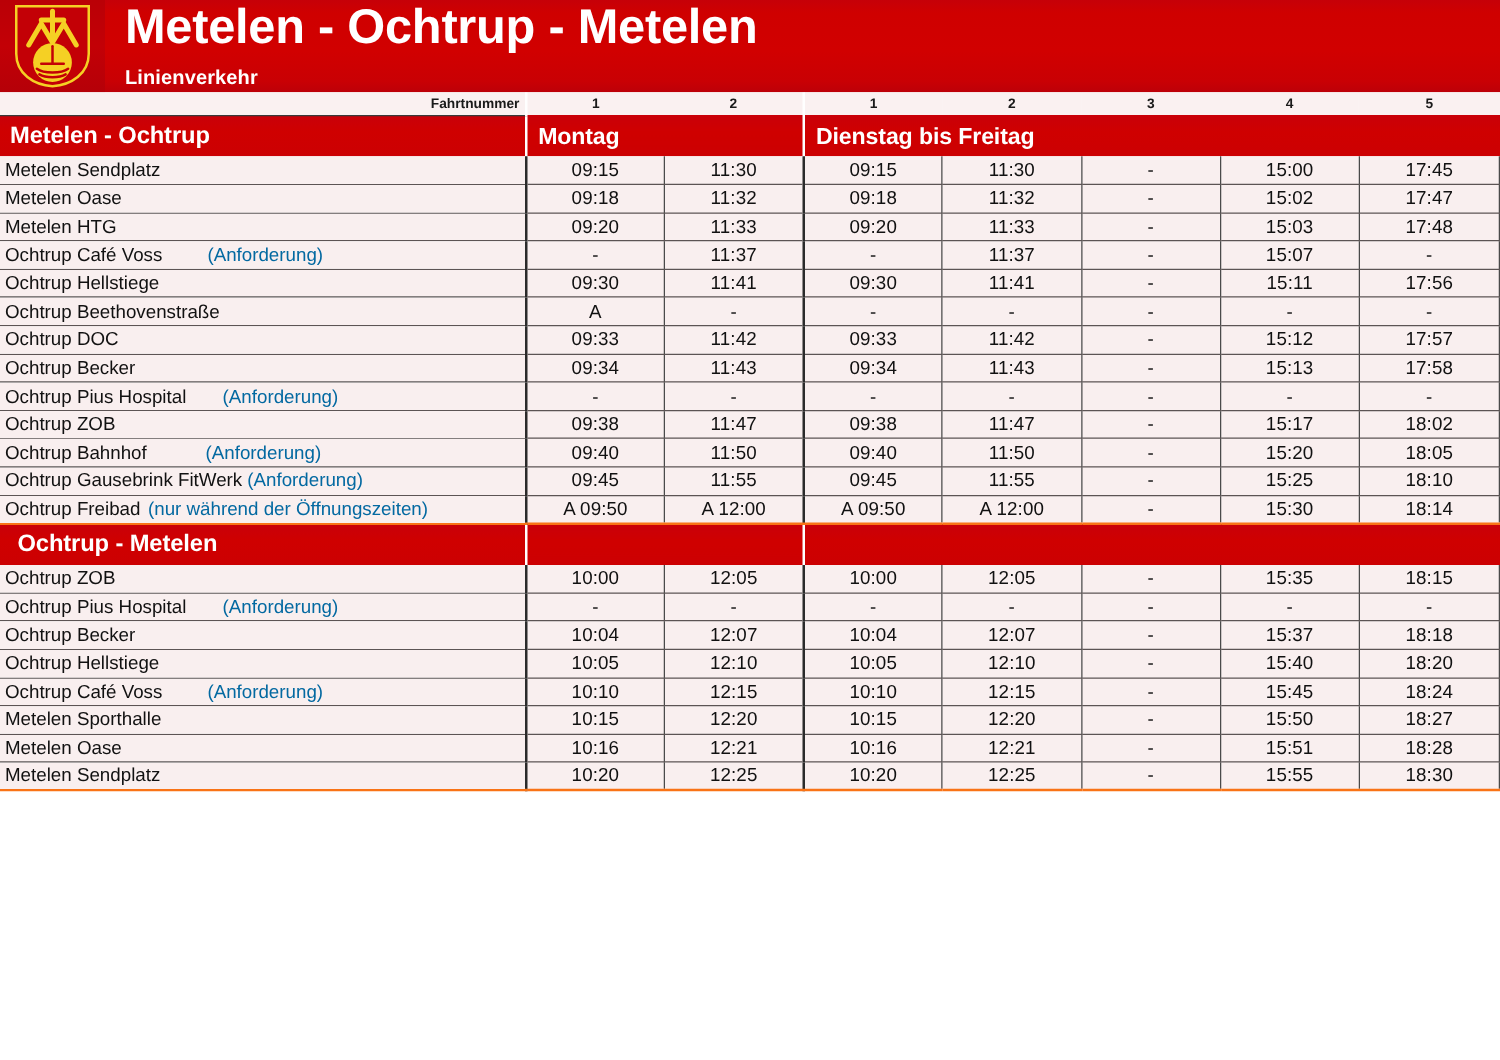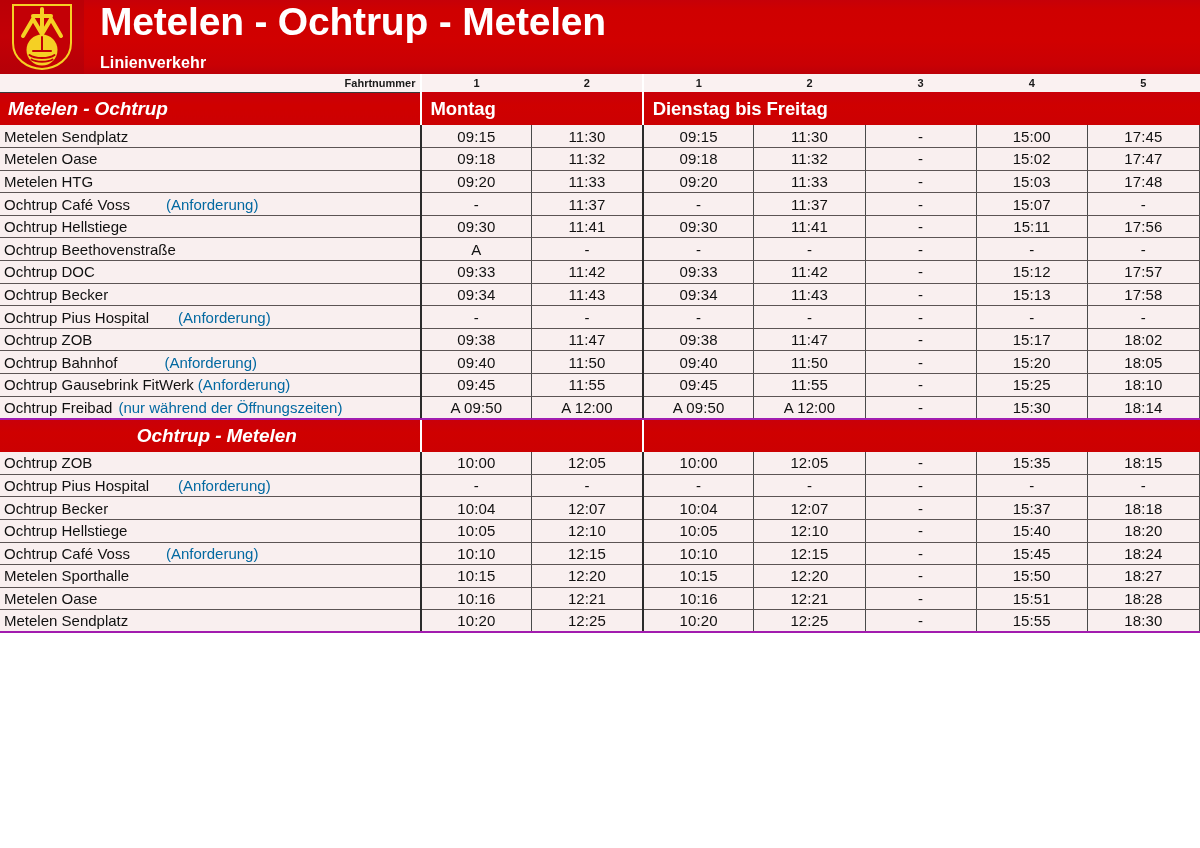--- a/index.html
+++ b/index.html
@@ -110,23 +110,22 @@
   }
   td.sect-title {
     color: #ffffff;
     font-size: 19px;
     font-weight: bold;
     text-align: left;
     vertical-align: middle;
     padding-left: 8px !important;
     border-right: 2px solid #ffffff;
     letter-spacing: -0.1px;
-    font-style: italic;
-  }
-  td.sect-title.indent { padding-left: 14px !important; text-align: center; }
+  }
+  td.sect-title.indent { padding-left: 14px !important; }
   td.sect-day {
     color: #ffffff;
     font-size: 18.5px;
     font-weight: bold;
     text-align: left;
     vertical-align: middle;
     padding-left: 9px !important;
     border-left: 2px solid #ffffff;
     letter-spacing: -0.1px;
   }
@@ -168,21 +167,21 @@
     text-align: center;
     font-size: 15px;
     letter-spacing: 0.1px;
     border-right: 1px solid #4a4a4a;
   }
   td.tm.grp-start { border-left: 2px solid #2b2b2b; }
   td.tm.grp-end   { border-right: 2px solid #2b2b2b; }
   td.tm.last      { border-right: 1px solid #4a4a4a; }
 
   
-  tr.drow.sect-last td { border-bottom: 2px solid #a21caf; margin-top: 12px; }
+  tr.drow.sect-last td { border-bottom: 2px solid #f97316; margin-top: 12px; }
 
   .footer-space { height: 181px; background: #ffffff; }
 </style>
 </head>
 <body>
 
 <div class="banner">
   <div class="crest-box">
     <svg class="crest-svg" width="62" height="68" viewBox="0 0 62 68" aria-hidden="true">
       <path d="M2 2 H60 V40 C60 56 46 65 31 66 C16 65 2 56 2 40 Z" fill="#c30006" stroke="#f5d024" stroke-width="2"></path>

